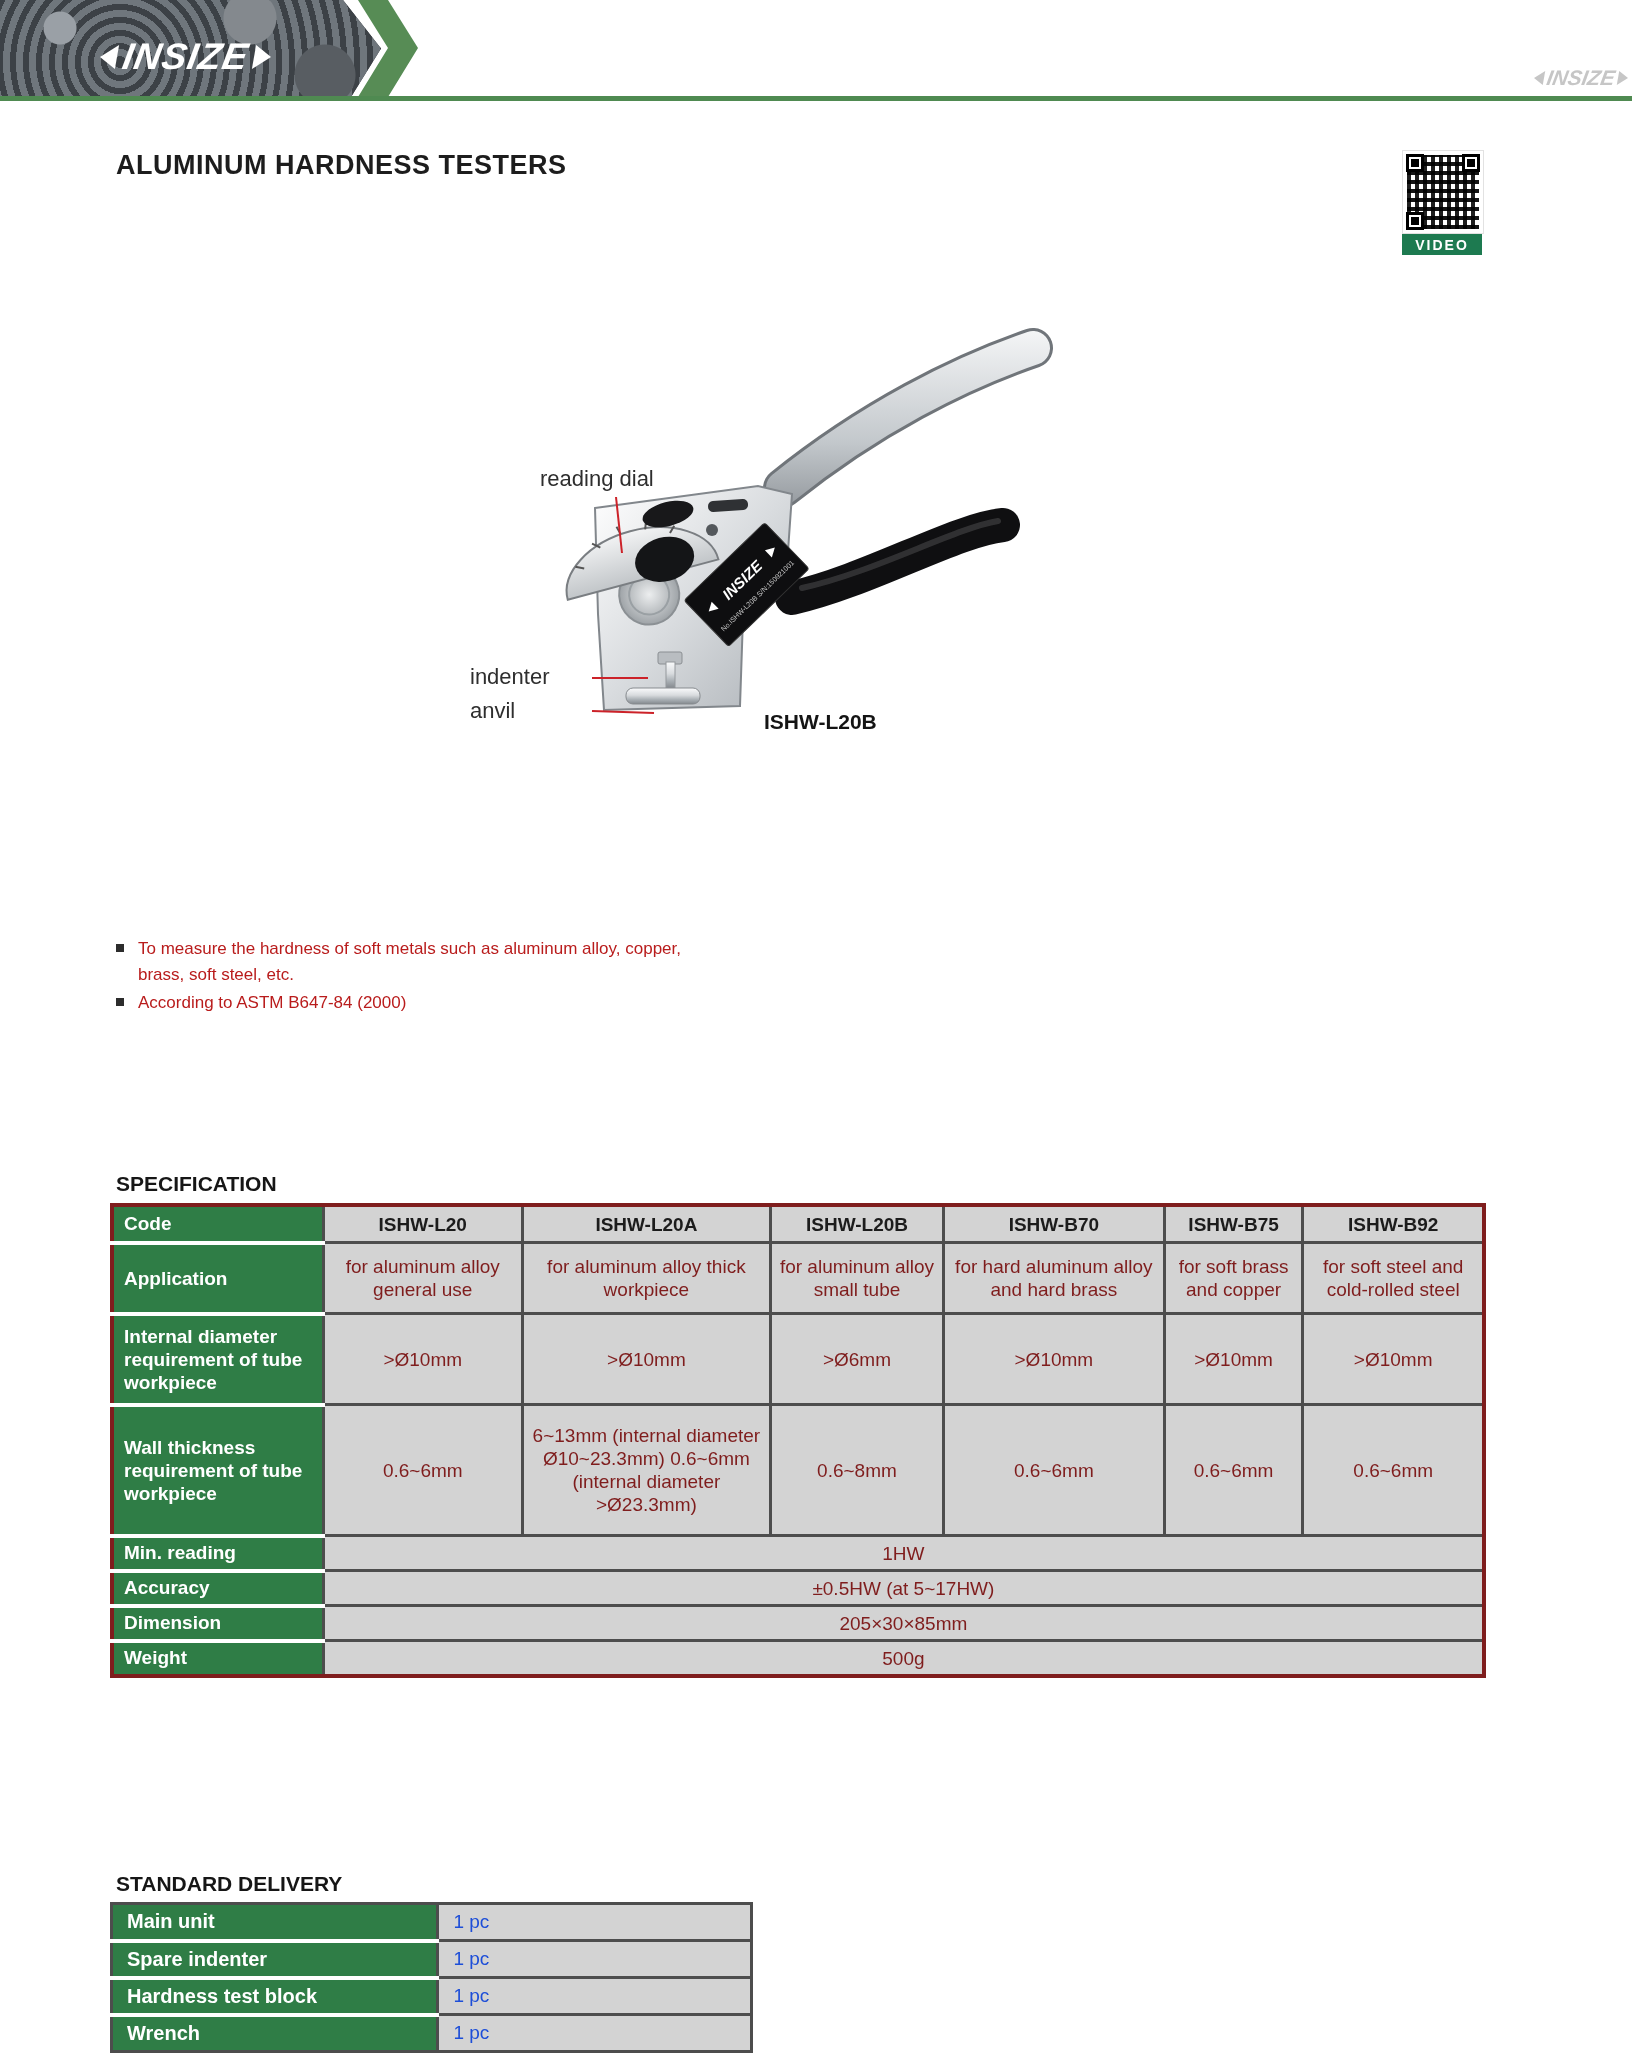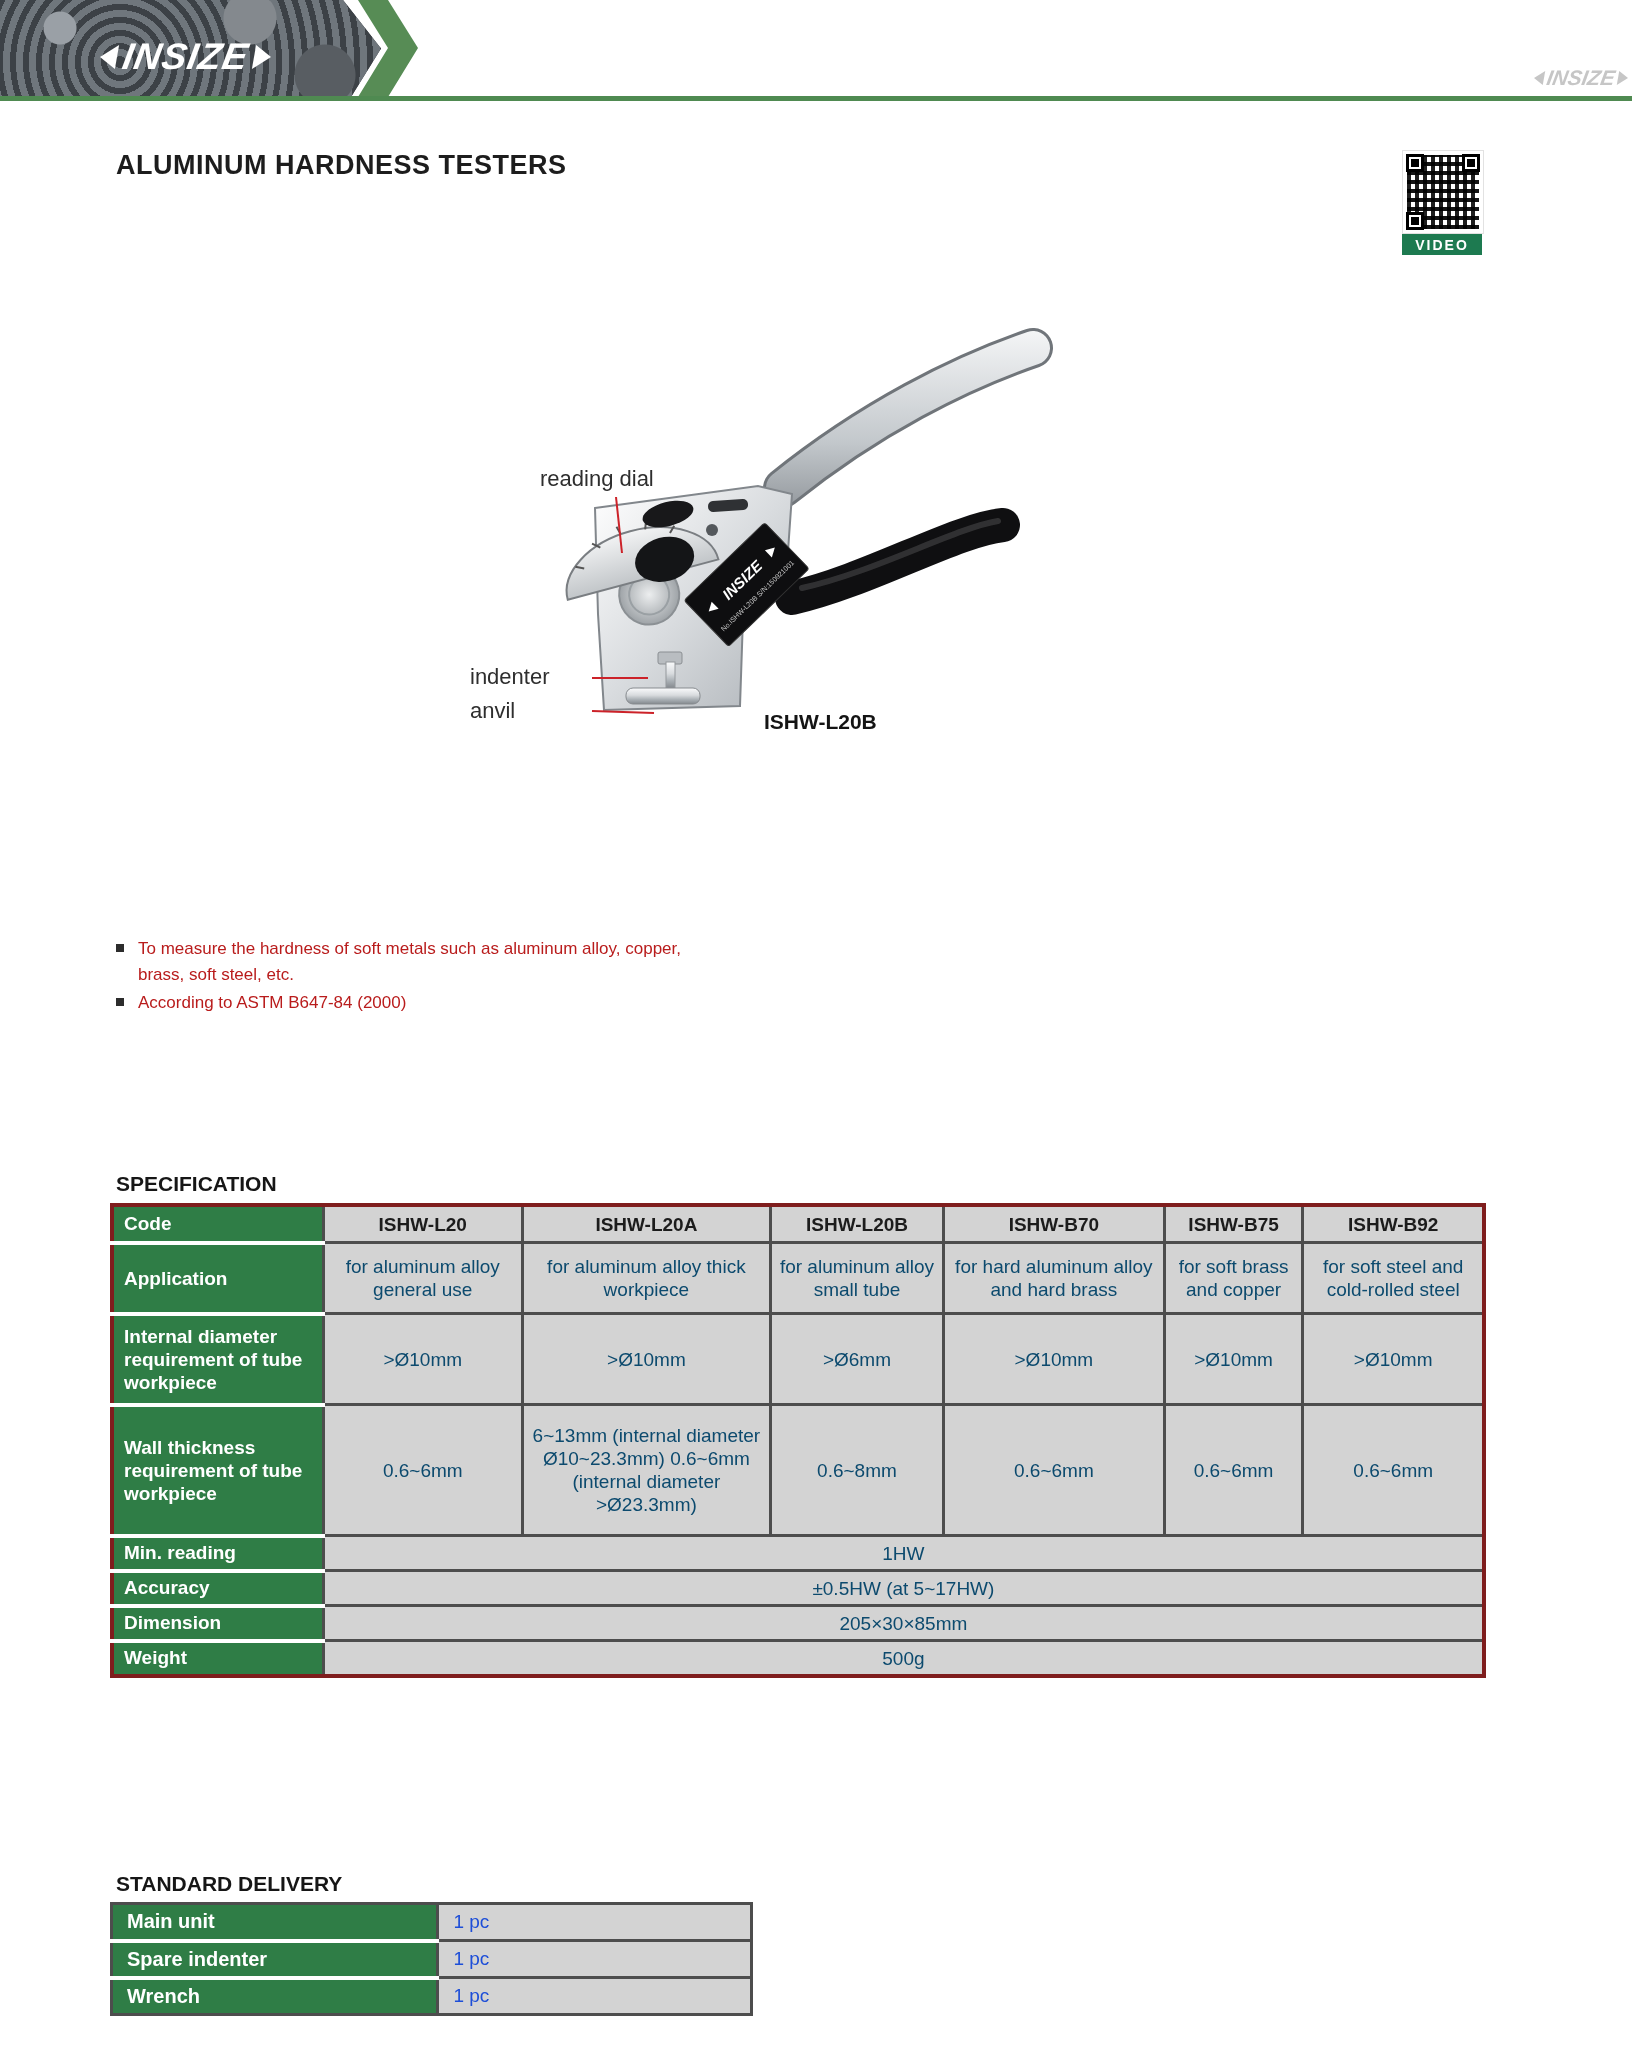--- a/index.html
+++ b/index.html
@@ -64,21 +64,21 @@
   .h-spec{left:116px;top:1172px;}
   .h-del{left:116px;top:1872px;}
 
   
   table{border-collapse:collapse;}
   .spec{position:absolute;left:110px;top:1203px;width:1376px;table-layout:fixed;
         border:4px solid #7f1d1d;font-size:19px;}
   .spec th.g, .del th.g{background:#2f7d46;color:#fff;font-weight:bold;text-align:left;
         padding:2px 6px 2px 10px;border-bottom:4px solid #fff;}
   .spec tr:last-child th.g, .del tr:last-child th.g{border-bottom:none;}
-  .spec td{background:#d3d3d3;color:#0c4a6e;text-align:center;vertical-align:middle;
+  .spec td{background:#d3d3d3;color:#7f1d1d;text-align:center;vertical-align:middle;
         border:3px solid #4d4d4d;padding:2px 4px;line-height:23px;}
   .spec td.code{font-weight:bold;color:#1c1c1c;}
   .spec .r-code td{height:30px;} .spec .r-app td{height:64px;}
   .spec .r-thk td{height:90px;} .spec .r-int td{height:84px;}
   .spec .r-wall td{height:124px;} .spec .r-s td{height:28px;}
   .spec th .w{display:inline-block;max-width:182px;line-height:23px;}
 
   .del{position:absolute;left:110px;top:1902px;width:643px;table-layout:fixed;
        border:3px solid #4d4d4d;font-size:19px;}
   .del th.g{font-size:20px;padding-left:14px;}
@@ -274,19 +274,23 @@
     <tbody>
         <tr>
       <th class="g">Main unit</th>
       <td>1 pc</td>
     </tr>
     <tr>
       <th class="g">Spare indenter</th>
       <td>1 pc</td>
     </tr>
     <tr>
+      <th class="g">Hardness test block</th>
+      <td>1 pc</td>
+    </tr>
+    <tr>
       <th class="g">Wrench</th>
       <td>1 pc</td>
     </tr>
   </tbody>
     </table>
 
 </div>
 
 </body></html>

